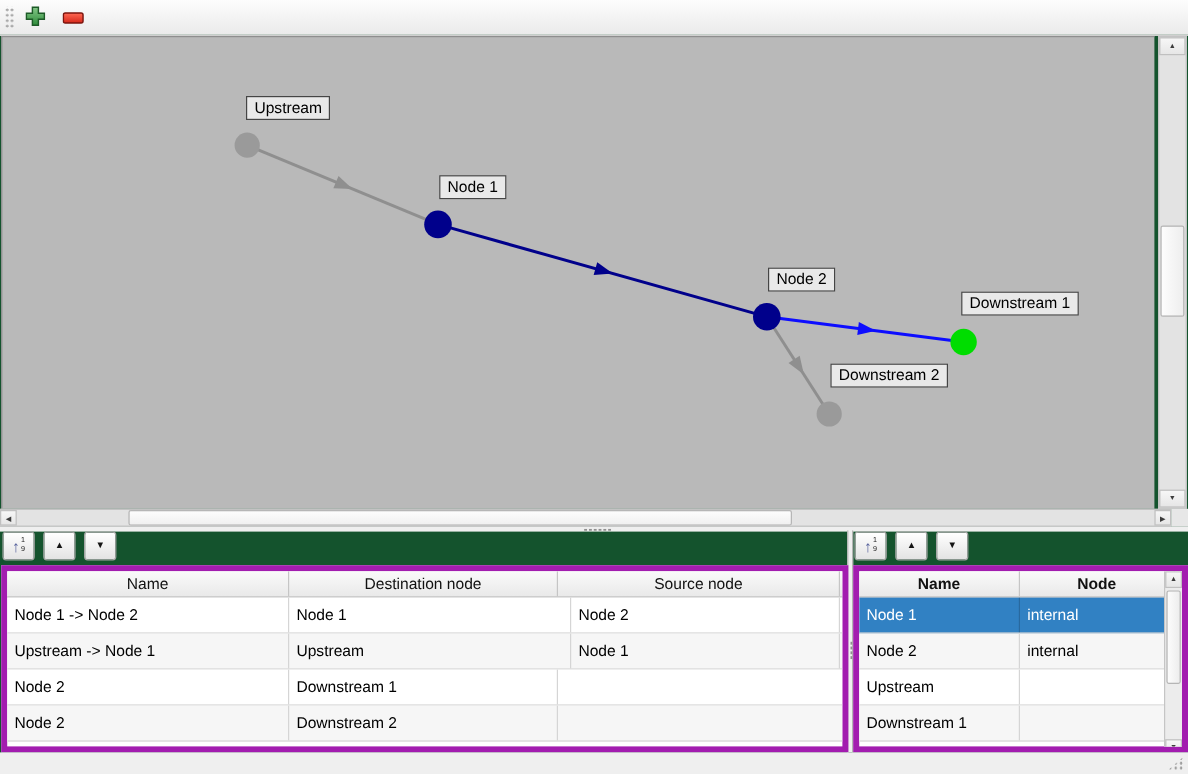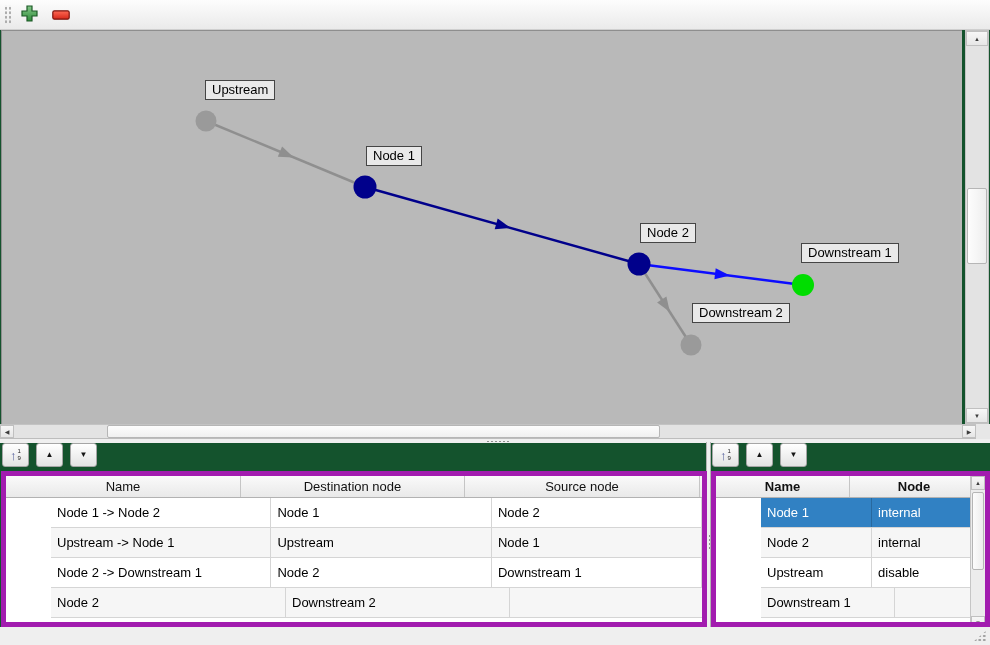--- a/index.html
+++ b/index.html
@@ -68,21 +68,21 @@
   .table{position:absolute;top:471px;height:156px;background:#fff;
     border:5px solid #a21caf;box-sizing:border-box;overflow:hidden;}
   #left-table{left:1px;width:706px;}
   #right-table{left:711px;width:279px;}
   .thead{display:flex;height:22px;background:linear-gradient(#fafafa,#e9e9e9);
     border-bottom:1px solid #b2b2b2;box-sizing:border-box;}
   .hcell{display:flex;align-items:center;justify-content:center;height:100%;
     border-right:1px solid #c5c5c5;box-sizing:border-box;color:#111;cursor:pointer;}
   .thead.bold .hcell{font-weight:bold;}
   .hcell.gutter{flex:1;border-right:none;cursor:default;}
-  .trow{display:flex;height:30px;border-bottom:1px solid #d5d5d5;background:#fff;box-sizing:border-box;margin-left:45px;}
+  .trow{display:flex;height:30px;border-bottom:1px solid #d5d5d5;background:#fff;box-sizing:border-box;}
   .trow.alt{background:#f6f6f6;}
   .trow.selected{color:#fff;}
   .tcell{display:flex;align-items:center;height:100%;padding-left:6px;
     border-right:1px solid #d5d5d5;box-sizing:border-box;white-space:nowrap;overflow:hidden;}
   .trow.selected .tcell{border-right-color:rgba(0,0,0,0.18);}
   .tbody.narrow{width:263px;}
 
   
   .tscroll{position:absolute;right:0;top:0;width:15px;height:154px;
     background:#ececec;border-left:1px solid #c5c5c5;box-sizing:border-box;}
@@ -233,21 +233,20 @@
           <div class="tcell" style="width: 235px;">Node 1 -&gt; Node 2</div>
           <div class="tcell" style="width: 235px;">Node 1</div>
           <div class="tcell" style="width: 224px;">Node 2</div>
         </div>
         <div class="trow alt">
           <div class="tcell" style="width: 235px; text-align: right;">Upstream -&gt; Node 1</div>
           <div class="tcell" style="width: 235px;">Upstream</div>
           <div class="tcell" style="width: 224px;">Node 1</div>
         </div>
         <div class="trow">
-          <div class="tcell" style="width: 235px;">Node 2 -&gt; Downstream 1</div>
           <div class="tcell" style="width: 235px;">Node 2</div>
           <div class="tcell" style="width: 224px;">Downstream 1</div>
         </div>
         <div class="trow alt">
           <div class="tcell" style="width: 235px;">Node 2</div>
           <div class="tcell" style="width: 224px;">Downstream 2</div>
         </div>
       </div>
   </div>
 
@@ -260,21 +259,20 @@
         <div class="trow selected" style="background: rgb(49, 129, 195);">
           <div class="tcell" style="width: 134px;">Node 1</div>
           <div class="tcell" style="width: 129px;">internal</div>
         </div>
         <div class="trow alt">
           <div class="tcell" style="width: 134px;">Node 2</div>
           <div class="tcell" style="width: 129px;">internal</div>
         </div>
         <div class="trow">
           <div class="tcell" style="width: 134px;">Upstream</div>
-          <div class="tcell" style="width: 129px;">disable</div>
         </div>
         <div class="trow alt">
           <div class="tcell" style="width: 134px;">Downstream 1</div>
         </div>
       </div>
     <div class="tscroll">
       <button class="sbtn up">
           <span>▲</span>
         </button>
       <div class="tthumb"></div>

